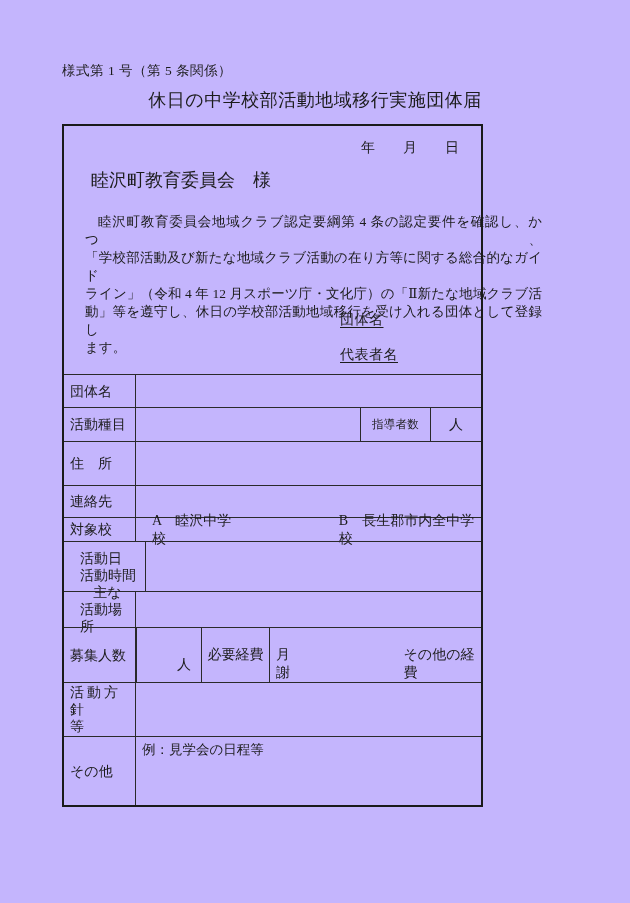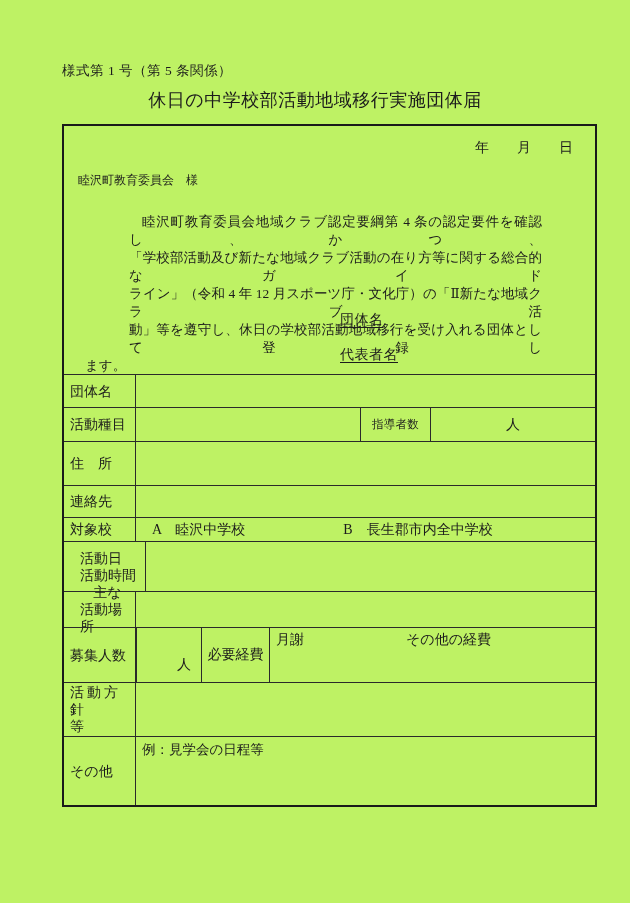--- a/index.html
+++ b/index.html
@@ -4,49 +4,49 @@
 <style>
   html,body{margin:0;padding:0;}
   body{
     width:630px;height:903px;
     background:#fcfcfc;
     font-family:"Liberation Serif","DejaVu Serif",serif;
     color:#1c1c1c;
     position:relative;
     -webkit-font-smoothing:antialiased;
   }
-  .page{position:absolute;inset:0;background:#bef264;overflow:hidden;text-decoration:underline;}
+  .page{position:absolute;inset:0;background:#c4b5fd;overflow:hidden;text-decoration:underline;}
   .form-number{
     position:absolute;left:62px;top:62px;
     font-size:13.5px;line-height:18px;letter-spacing:.5px;
   }
   .doc-title{
     position:absolute;left:0;right:0;top:88px;
     text-align:center;font-size:18px;line-height:24px;letter-spacing:.5px;
   }
   .main-box{
     position:absolute;left:62px;top:124px;
-    width:535px;height:683px;
+    width:421px;height:683px;
     border:2px solid #1a1a1a;box-sizing:border-box;
     background:transparent;
   }
   .date-line{
     position:absolute;top:12px;right:22px;
     font-size:14px;line-height:20px;
   }
   .addressee{
-    position:absolute;top:44px;left:14px;
-    font-size:12px;line-height:20px;
+    position:absolute;top:44px;left:27px;
+    font-size:18px;line-height:20px;
   }
   .statement{
     position:absolute;top:87px;left:21px;width:457px;
     font-size:13.5px;line-height:18px;
   }
   .statement .line{min-height:18px;}
-  .statement .just{text-align:justify;text-align-last:justify;margin-left:44px;}
+  .statement .just{text-align:justify;text-align-last:justify;}
   .statement .first{text-indent:13px;}
   .sig-label{
     position:absolute;left:276px;
     font-size:14px;line-height:20px;letter-spacing:.5px;
     text-decoration:underline;text-underline-offset:3px;
   }
   .sig-org{top:184px;}
   .sig-rep{top:219px;}
 
   .grid{
@@ -76,21 +76,21 @@
   .coach-unit{flex:1;display:flex;align-items:center;justify-content:center;}
   .schools-val{flex:1;display:flex;align-items:center;}
   .opt-a{margin-left:16px;}
   .opt-b{margin-left:98px;}
   .spread{letter-spacing:3px;}
   .recruit-count{
     width:65px;flex:none;display:flex;align-items:flex-end;justify-content:flex-end;
     padding:0 10px 8px 0;
   }
   .expense-lab{width:68px;flex:none;display:flex;align-items:center;justify-content:center;}
-  .expense-val{flex:1;padding:3px 0 0 6px;align-items:flex-start;display:flex;}
+  .expense-val{flex:1;padding:3px 0 0 6px;align-items:flex-end;display:flex;}
   .fee-other{margin-left:102px;}
   .other-val{flex:1;padding:4px 0 0 6px;font-size:13.5px;}
 </style>
 </head>
 <body>
 
 <div class="page">
 
   <div class="form-number">様式第 1 号（第 5 条関係）</div>
   <div class="doc-title">休日の中学校部活動地域移行実施団体届</div>

